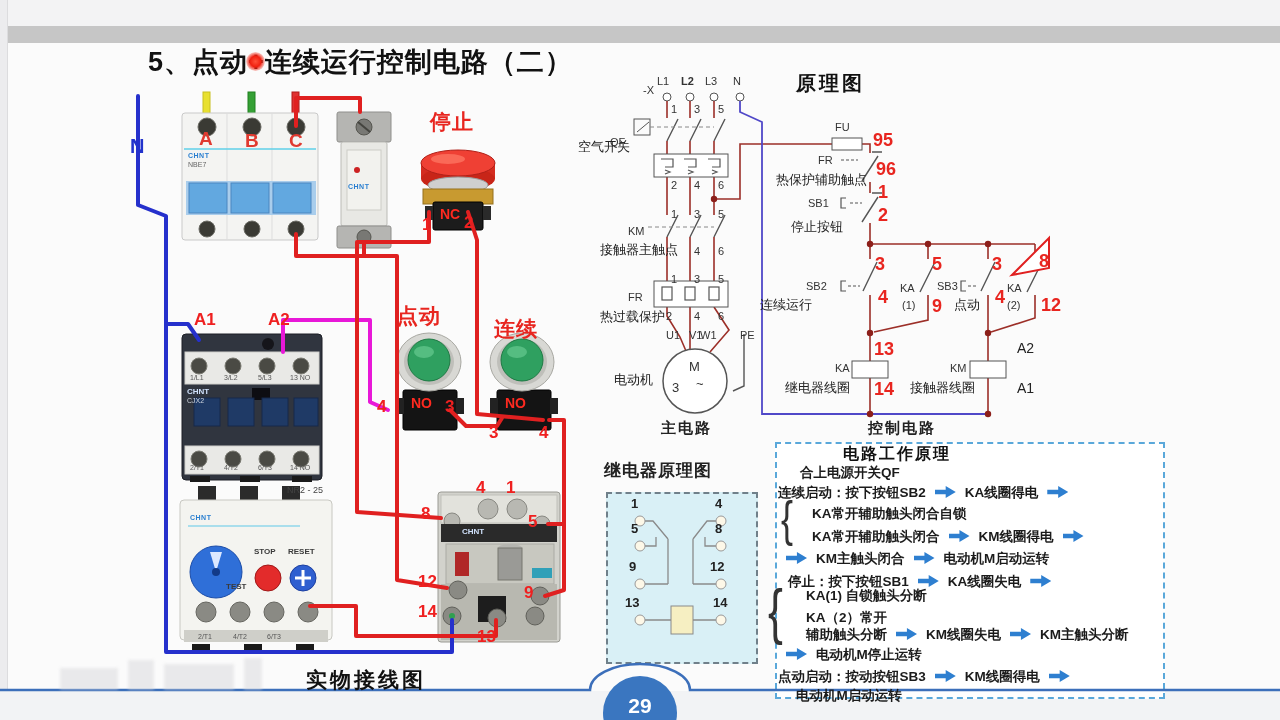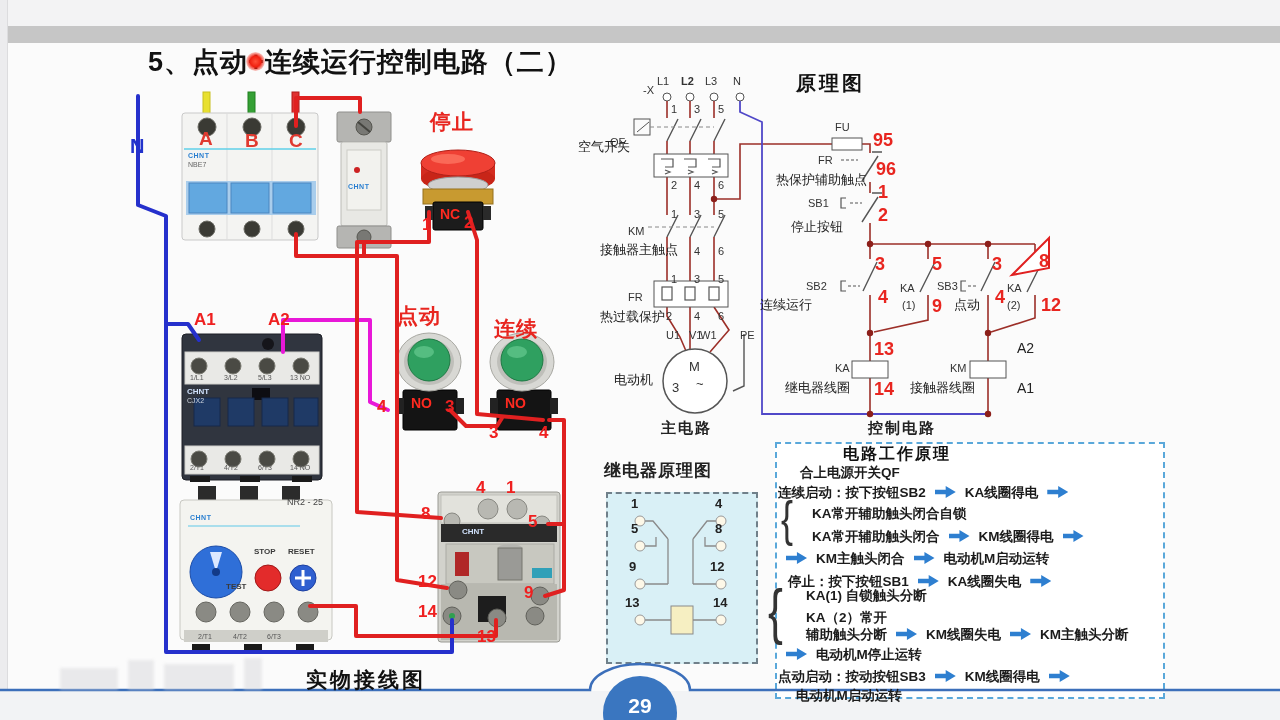--- a/index.html
+++ b/index.html
@@ -443,21 +443,21 @@
       <span class="lb tnyw" style="left: 187px; top: 397px;">CJX2</span>
       <span class="lb tny2" style="left: 190px; top: 374px;">1/L1</span>
       <span class="lb tny2" style="left: 224px; top: 374px;">3/L2</span>
       <span class="lb tny2" style="left: 258px; top: 374px;">5/L3</span>
       <span class="lb tny2" style="left: 290px; top: 374px;">13 NO</span>
       <span class="lb tny2" style="left: 190px; top: 464px;">2/T1</span>
       <span class="lb tny2" style="left: 224px; top: 464px;">4/T2</span>
       <span class="lb tny2" style="left: 258px; top: 464px;">6/T3</span>
       <span class="lb tny2" style="left: 290px; top: 464px;">14 NO</span>
       <span class="lb br" style="left: 190px; top: 514px;">CHNT</span>
-      <span class="lb mdl" style="left: 260px; top: 498px; padding-left: 27px;">NR2 - 25</span>
+      <span class="lb mdl" style="left: 260px; top: 486px; padding-left: 27px;">NR2 - 25</span>
       <span class="lb gr" style="left: 254px; top: 548px;">STOP</span>
       <span class="lb gr" style="left: 288px; top: 548px;">RESET</span>
       <span class="lb gr" style="left: 226px; top: 583px;">TEST</span>
       <span class="lb tny2" style="left: 198px; top: 633px;">2/T1</span>
       <span class="lb tny2" style="left: 233px; top: 633px;">4/T2</span>
       <span class="lb tny2" style="left: 267px; top: 633px;">6/T3</span>
       <span class="lb brw" style="left: 462px; top: 528px;">CHNT</span>
       <span class="lb pin" style="left: 631px; top: 497px;">1</span>
       <span class="lb pin" style="left: 715px; top: 497px;">4</span>
       <span class="lb pin" style="left: 631px; top: 522px;">5</span>

